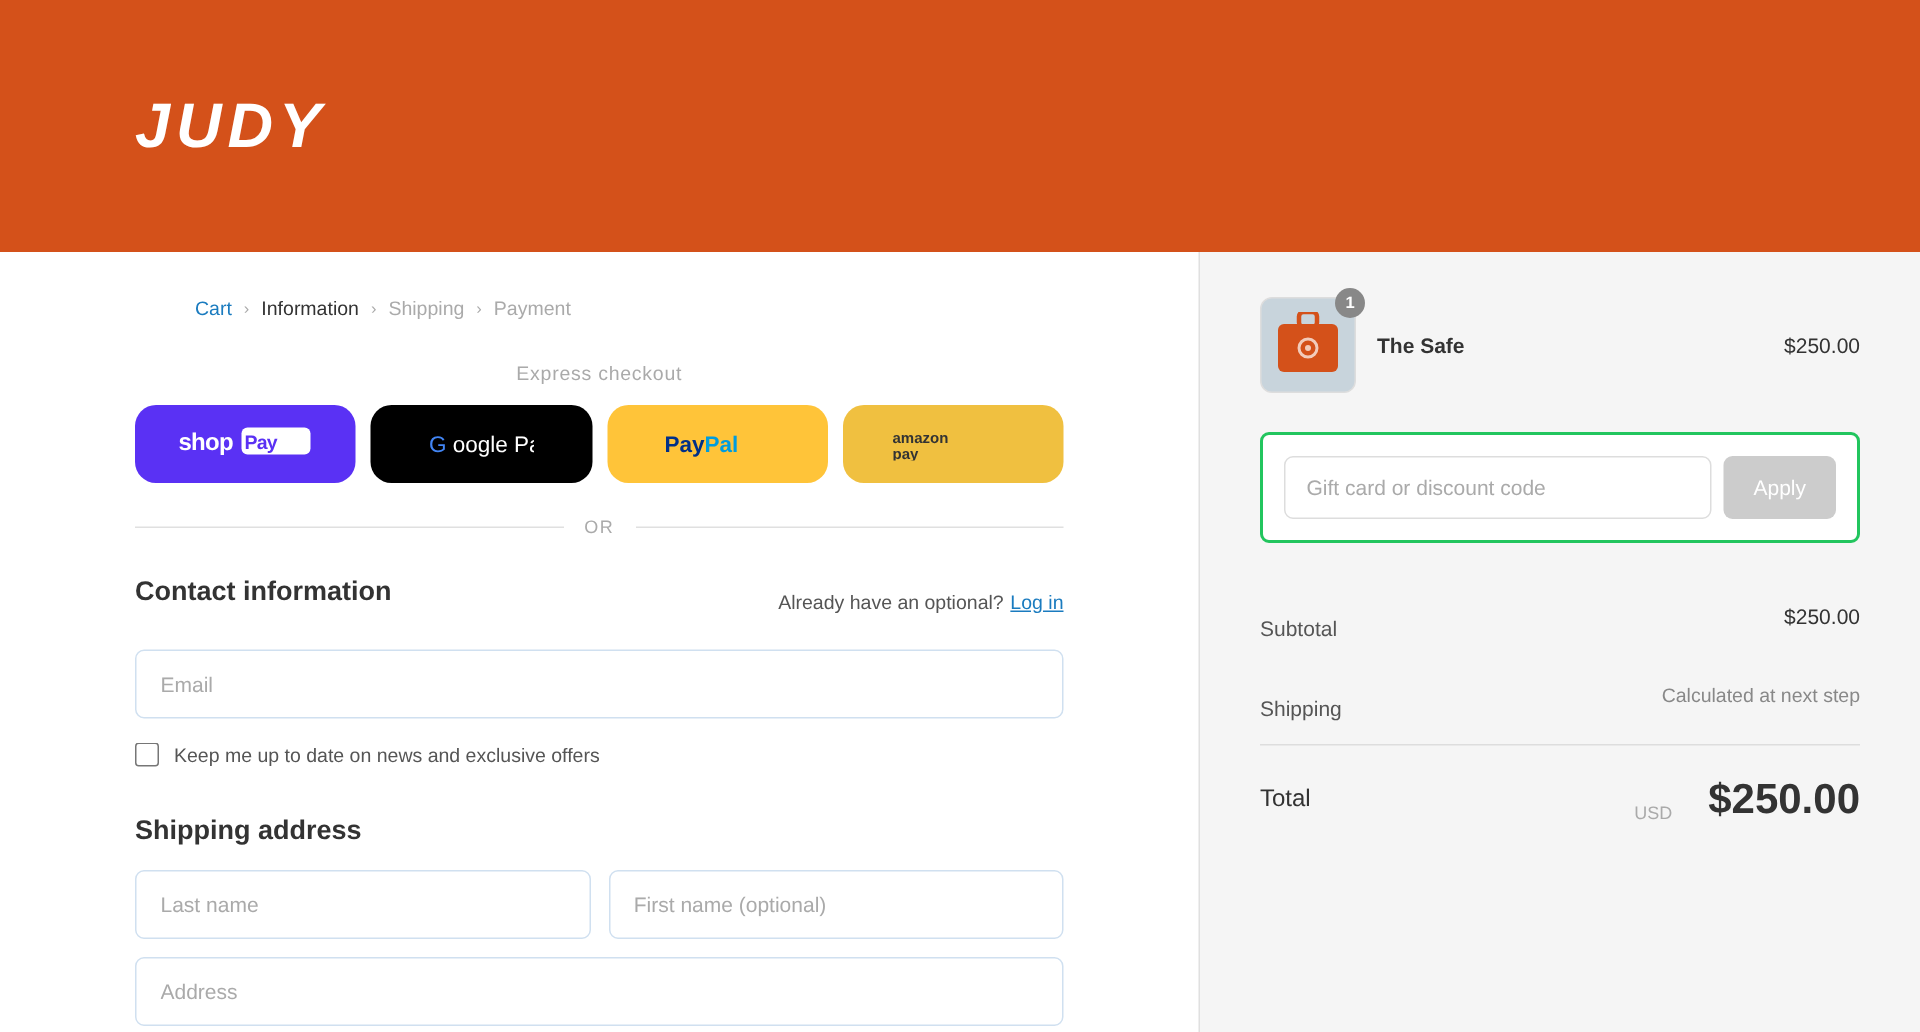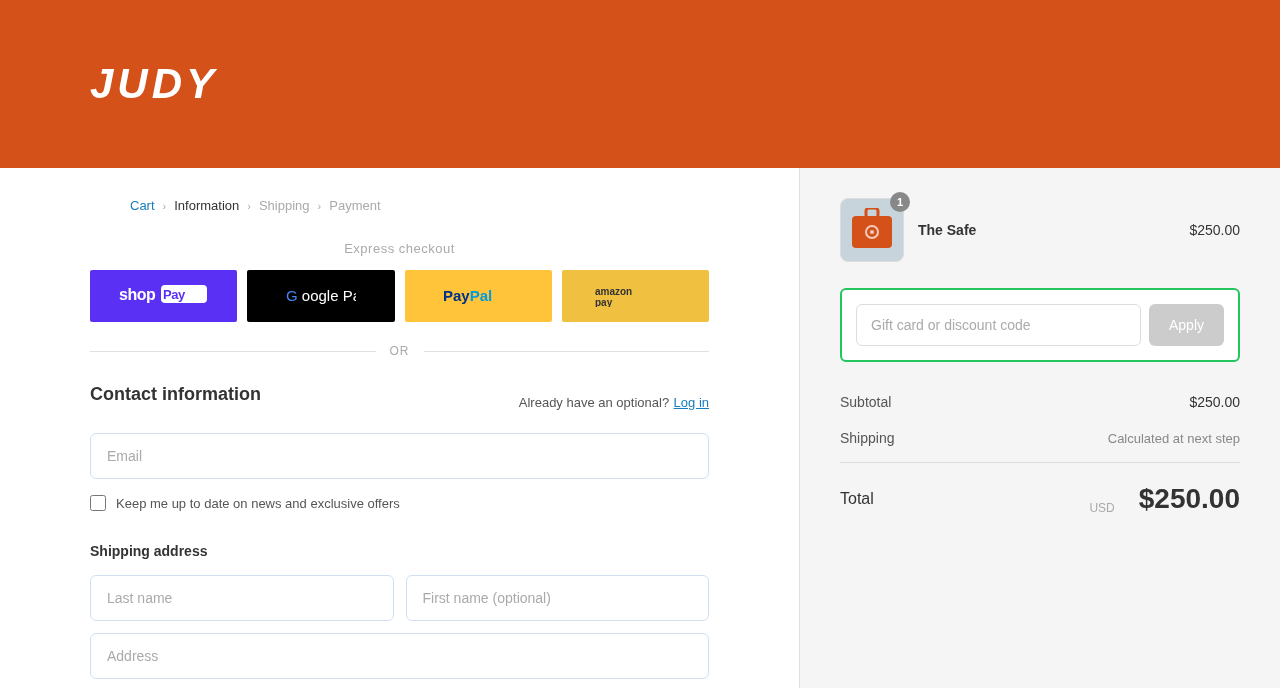--- a/index.html
+++ b/index.html
@@ -59,21 +59,21 @@
       letter-spacing: 0.5px;
     }
     .express-buttons {
       display: flex;
       gap: 10px;
       margin-bottom: 22px;
     }
     .express-btn {
       flex: 1;
       height: 52px;
-      border-radius: 2px;
+      border-radius: 14px;
       border: none;
       cursor: pointer;
       display: flex;
       align-items: center;
       justify-content: center;
     }
     .btn-shoppay { background: #5a31f4; }
     .btn-shoppay span { color: white; font-size: 16px; font-weight: 700; letter-spacing: -0.5px; }
     .btn-googlepay { background: #000; }
     .btn-paypal { background: #ffc439; }
@@ -121,21 +121,21 @@
     .checkbox-row {
       display: flex;
       align-items: center;
       gap: 10px;
       margin-top: 4px;
     }
     .checkbox-row input[type="checkbox"] { width: 16px; height: 16px; }
     .checkbox-label { font-size: 13px; color: #555; }
 
     .shipping-title {
-      font-size: 14px;
+      font-size: 18px;
       font-weight: 600;
       color: #333;
       margin-top: 32px;
       margin-bottom: 16px;
     }
 
     .name-row {
       display: flex;
       gap: 12px;
       margin-bottom: 12px;
@@ -240,21 +240,21 @@
 
     
     .summary-row {
       display: flex;
       justify-content: space-between;
       align-items: center;
       padding: 10px 0;
       font-size: 14px;
       color: #555;
     }
-    .summary-row .label { color: #555; }
+    .summary-row .label { color: #555; margin-top: 17px; }
     .summary-row .value { color: #333; }
     .summary-row .note { color: #888; font-size: 13px; }
     .divider-line { height: 1px; background: #ddd; margin: 6px 0; }
     .total-row {
       display: flex;
       justify-content: space-between;
       align-items: center;
       padding: 14px 0 4px 0;
     }
     .total-label { font-size: 16px; color: #333; font-weight: 500; }

